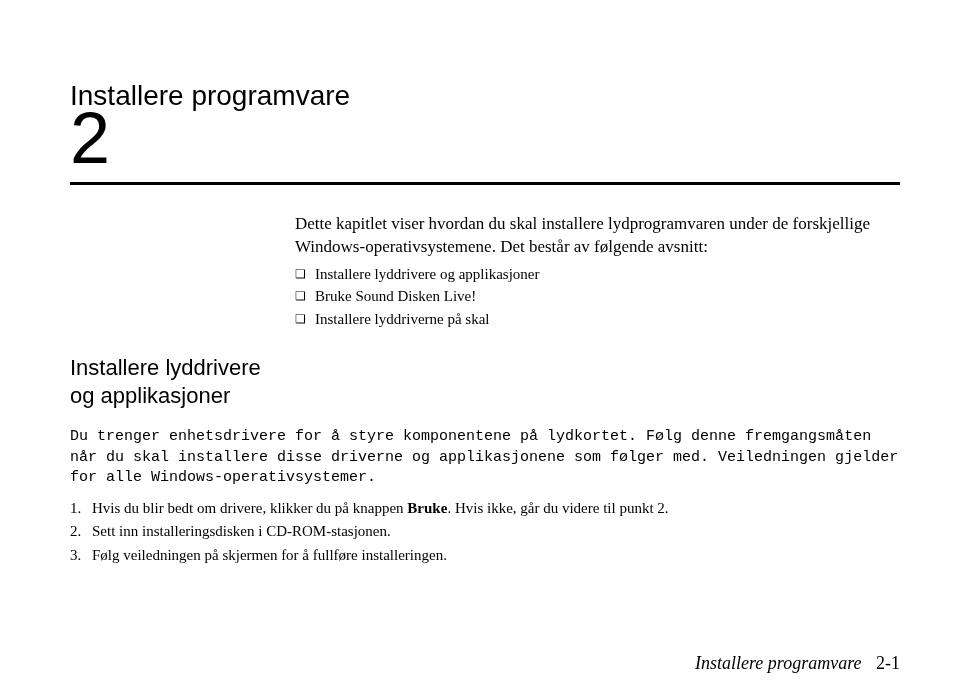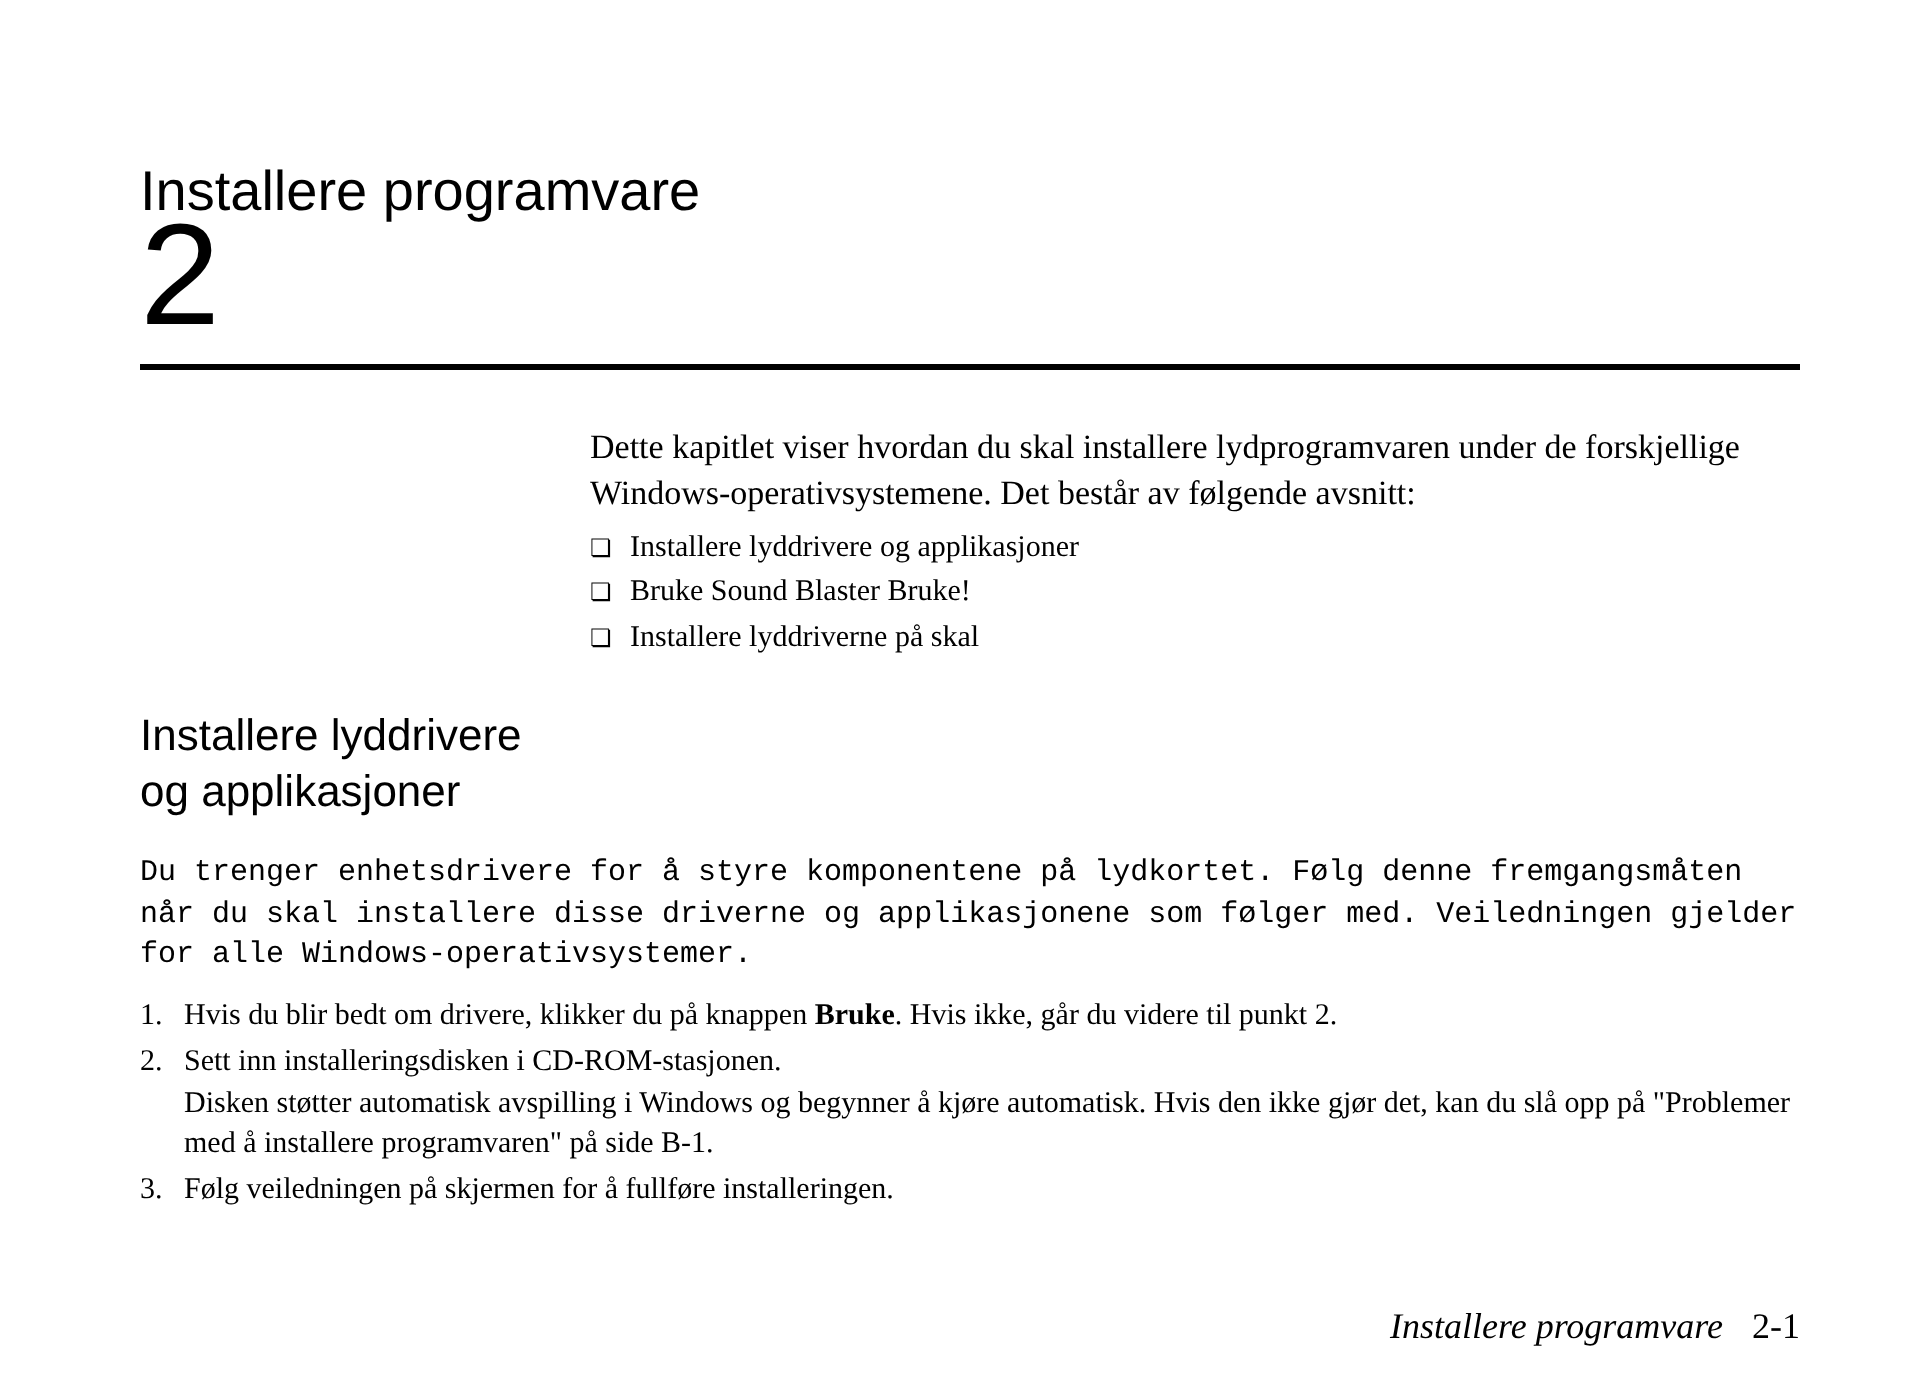--- a/index.html
+++ b/index.html
@@ -122,38 +122,37 @@
 <div class="header-row">
   <div class="title">Installere programvare</div>
   <div class="chapter-number">2</div>
 </div>
 <hr class="hr">
 
 <div class="intro-block">
   <p class="intro-text">Dette kapitlet viser hvordan du skal installere lydprogramvaren under de forskjellige Windows-operativsystemene. Det består av følgende avsnitt:</p>
   <ul class="bullet-list">
     <li>Installere lyddrivere og applikasjoner</li>
-    <li>Bruke Sound Blaster Bruke!</li>
+    <li>Bruke Sound Disken Live!</li>
     <li>Installere lyddriverne på skal</li>
   </ul>
 </div>
 
 <div class="two-col">
   <div class="side-heading">Installere lyddrivere og applikasjoner</div>
   <div class="main-col">
     <p>Du trenger enhetsdrivere for å styre komponentene på lydkortet. Følg denne fremgangsmåten når du skal installere disse driverne og applikasjonene som følger med. Veiledningen gjelder for alle Windows-operativsystemer.</p>
     <ol class="num-list">
       <li>
         <span class="num">1.</span>
         <span>Hvis du blir bedt om drivere, klikker du på knappen </span><span class="bold">Bruke</span><span>. Hvis ikke, går du videre til punkt 2.</span>
       </li>
       <li>
         <span class="num">2.</span>
         <span>Sett inn installeringsdisken i CD-ROM-stasjonen.</span>
-        <div>Disken støtter automatisk avspilling i Windows og begynner å kjøre automatisk. Hvis den ikke gjør det, kan du slå opp på "Problemer med å installere programvaren" på side B-1.</div>
       </li>
       <li>
         <span class="num">3.</span>
         <span>Følg veiledningen på skjermen for å fullføre installeringen.</span>
       </li>
     </ol>
   </div>
 </div>
 
 <div class="footer">

